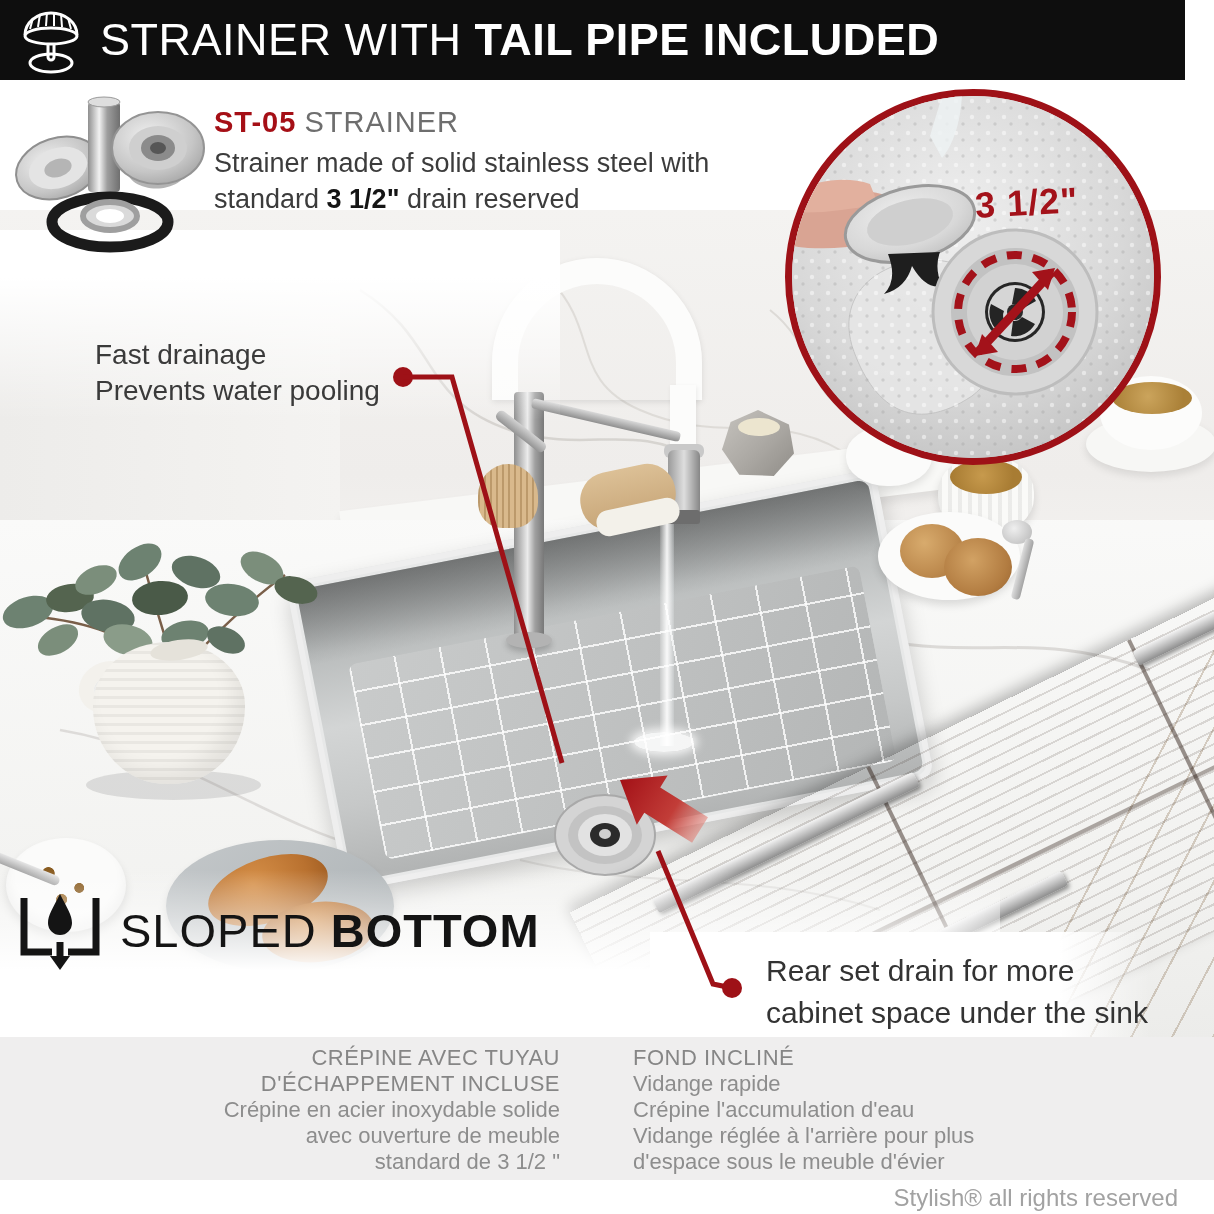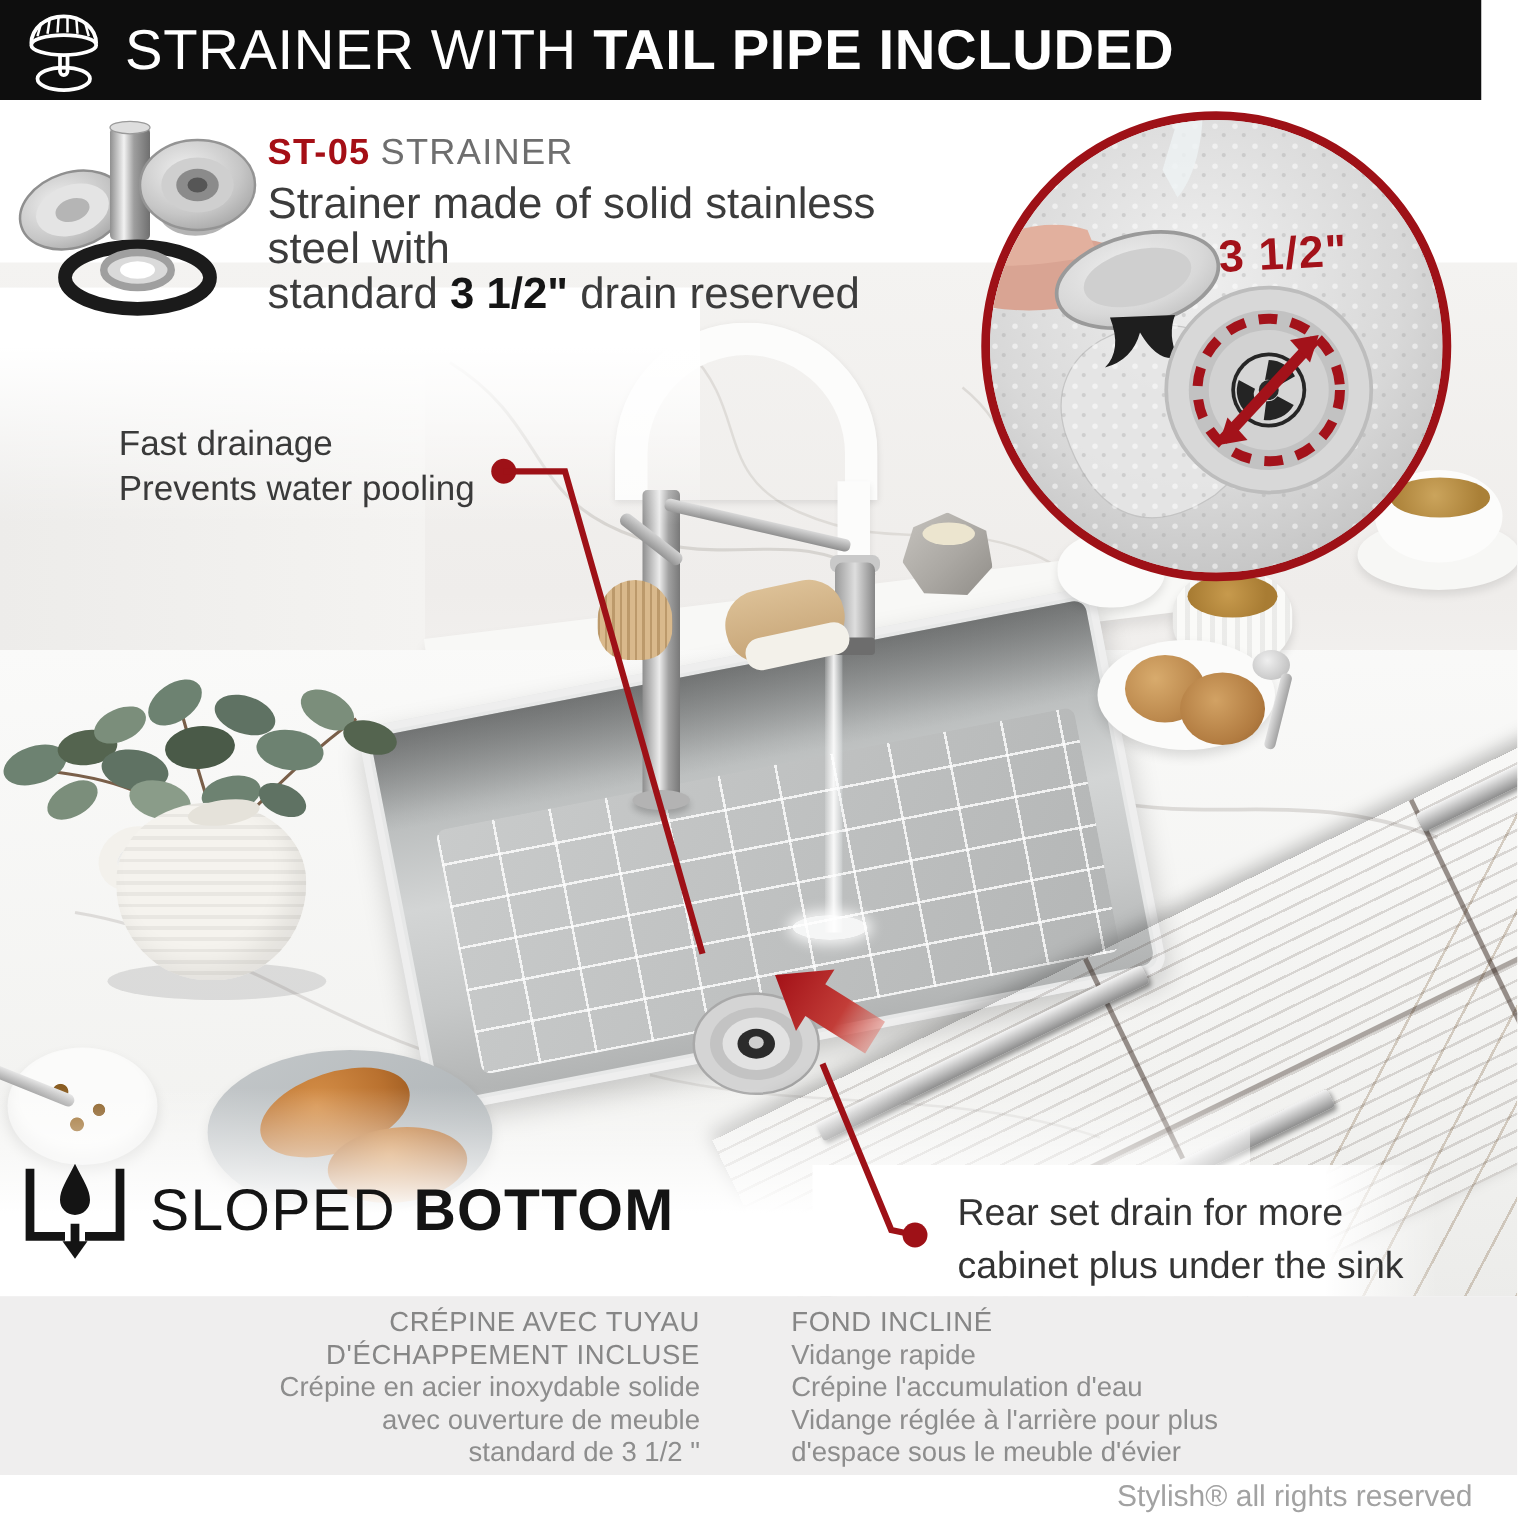--- a/index.html
+++ b/index.html
@@ -13,21 +13,21 @@
   .header-title{color:#fff;font-size:45px;letter-spacing:.5px;margin-left:14px;white-space:nowrap;}
   .header-title .reg{font-weight:400;}
   .header-title .bold{font-weight:700;}
 
   
   .product-photo{position:absolute;left:6px;top:86px;width:205px;height:172px;z-index:4;}
   .product-text{position:absolute;left:214px;top:106px;width:560px;z-index:4;}
   .product-title{font-size:29px;letter-spacing:1px;}
   .product-title .code{color:#a50f16;font-weight:700;}
   .product-title .name{color:#6e6e6e;font-weight:400;margin-left:8px;}
-  .product-desc{margin-top:6px;font-size:35px;color:#3c3c3c;line-height:36px;}
+  .product-desc{margin-top:6px;font-size:27px;color:#3c3c3c;line-height:36px;}
   .product-desc b{color:#151515;font-weight:700;}
 
   
   .inset-circle{position:absolute;left:785px;top:89px;width:376px;height:376px;border-radius:50%;
                 border:7px solid #9e1117;overflow:hidden;z-index:5;
                 background:radial-gradient(circle at 42% 36%, #f4f4f4 0%, #e2e2e2 38%, #cfcfcf 62%, #b9b9b9 100%);}
   .inset-label{position:absolute;left:975px;top:182px;z-index:6;color:#a3121a;font-weight:700;
                font-size:36px;transform:rotate(-3deg);letter-spacing:1px;}
 
   
@@ -156,21 +156,21 @@
         background:linear-gradient(180deg,#ffffff 25%, rgba(255,255,255,0) 100%);}
   .white-under-rear{left:650px;top:852px;width:500px;height:105px;
         background:linear-gradient(90deg,#ffffff 0%, #ffffff 82%, rgba(255,255,255,0) 100%);}
 
   
   .callout-svg{position:absolute;left:0;top:0;width:1214px;height:1214px;z-index:7;pointer-events:none;}
   .fast-drainage-text{position:absolute;left:95px;top:337px;font-size:28px;color:#3a3a3a;line-height:36px;z-index:8;}
   .rear-drain-text{position:absolute;left:766px;top:950px;font-size:30px;color:#333333;line-height:42px;z-index:8;}
 
   
-  .sloped-block{position:absolute;left:14px;top:923px;display:flex;align-items:center;z-index:8;}
+  .sloped-block{position:absolute;left:14px;top:886px;display:flex;align-items:center;z-index:8;}
   .sloped-label{font-size:47px;color:#141414;margin-left:14px;letter-spacing:1px;white-space:nowrap;}
   .sloped-label .reg{font-weight:400;}
   .sloped-label .bold{font-weight:800;}
 
   
   .gray-band{position:absolute;left:0;top:1037px;width:1214px;height:143px;background:#efeeee;z-index:6;}
   .fr-col{position:absolute;top:8px;font-size:22px;line-height:26px;color:#8d8d8d;}
   .fr-left{left:0;width:560px;text-align:right;}
   .fr-right{left:633px;width:560px;text-align:left;}
   .fr-col .hd{letter-spacing:.5px;color:#868686;}
@@ -432,21 +432,21 @@
     <polygon points="620,780 667.6,775.5 660.2,787.4 708,817.3 692.1,842.7 644.3,812.8 636.8,824.7" fill="url(#agrad)"></polygon>
   </svg>
 
   <div class="fast-drainage-text">
     <span>Fast drainage</span><br>
     <span>Prevents water pooling</span>
   </div>
 
   <div class="rear-drain-text">
     <span>Rear set drain for more</span><br>
-    <span>cabinet plus under the sink</span>
+    <span>cabinet space under the sink</span>
   </div>
 
   <div class="sloped-block">
     <svg width="92" height="88" viewBox="0 0 92 88">
       <g stroke="#141414" stroke-width="7" fill="none">
         <path d="M10,12 L10,66 L38,66"></path>
         <path d="M82,12 L82,66 L54,66"></path>
       </g>
       <path d="M46,8 C39,22 34,29 34,37 a12,12 0 0 0 24,0 C58,29 53,22 46,8 Z" fill="#141414"></path>
       <line x1="46" y1="56" x2="46" y2="72" stroke="#141414" stroke-width="7"></line>

